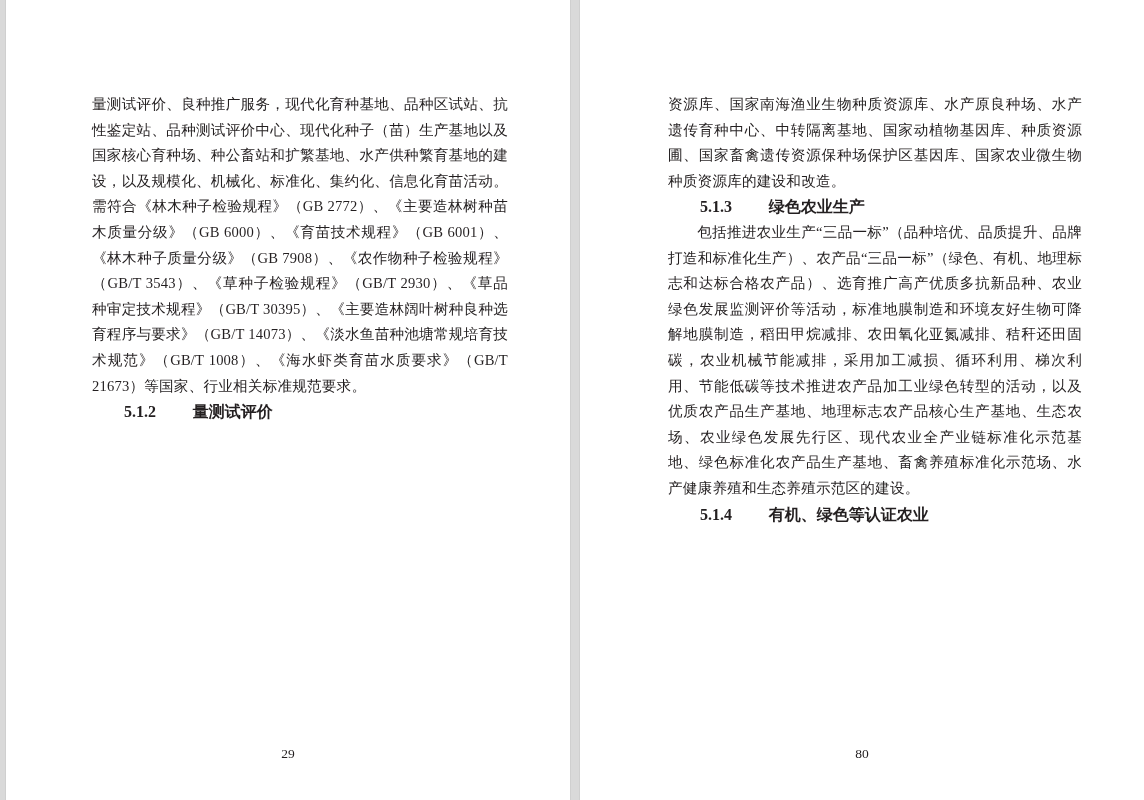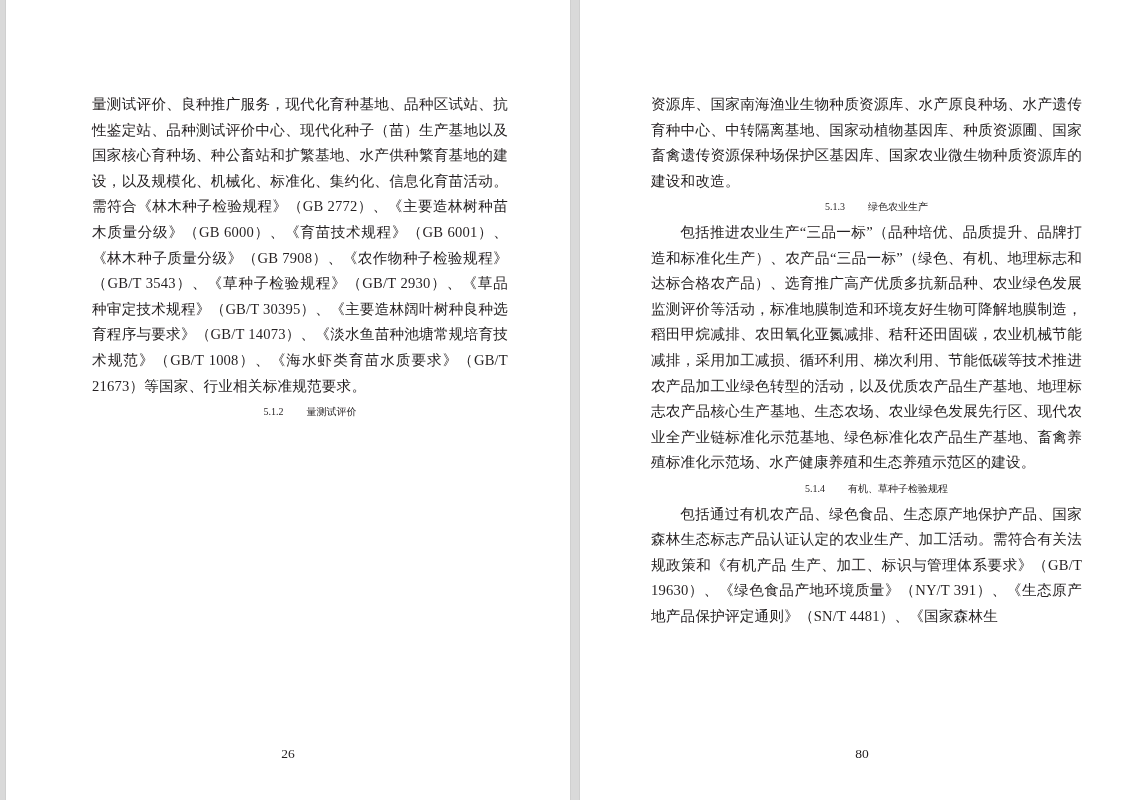--- a/index.html
+++ b/index.html
@@ -32,44 +32,43 @@
   .page.right { margin-left: 2px; }
 
   .page-body {
     position: absolute;
     left: 86px;
     right: 62px;
     top: 92px;
     bottom: 70px;
   }
   .page.right .page-body {
-    left: 71px;
+    left: 88px;
     right: 62px;
   }
 
   p {
     margin: 0 0 0 0;
     font-size: 14.6px;
     line-height: 25.6px;
     color: #231f20;
     text-align: justify;
     text-justify: inter-ideograph;
     letter-spacing: 0.2px;
     font-family: "Liberation Serif", "DejaVu Serif", serif;
   }
   p.indent { text-indent: 2em; }
 
   h3.heading {
     margin: 0;
-    font-size: 10px;
+    font-size: 16px;
     line-height: 25.6px;
-    font-weight: normal;
+    font-weight: bold;
     color: #231f20;
     text-indent: 2em;
-    text-align: center;
   }
   h3.heading .num { margin-right: 2.3em; }
 
   .folio {
     position: absolute;
     bottom: 38px;
     left: 0;
     right: 0;
     text-align: center;
     font-size: 13.5px;
@@ -80,27 +79,26 @@
 </head>
 <body>
 
 <div class="spread">
 
   <div class="page left">
     <div class="page-body">
       <p>量测试评价、良种推广服务，现代化育种基地、品种区试站、抗性鉴定站、品种测试评价中心、现代化种子（苗）生产基地以及国家核心育种场、种公畜站和扩繁基地、水产供种繁育基地的建设，以及规模化、机械化、标准化、集约化、信息化育苗活动。需符合《林木种子检验规程》（GB 2772）、《主要造林树种苗木质量分级》（GB 6000）、《育苗技术规程》（GB 6001）、《林木种子质量分级》（GB 7908）、《农作物种子检验规程》（GB/T 3543）、《草种子检验规程》（GB/T 2930）、《草品种审定技术规程》（GB/T 30395）、《主要造林阔叶树种良种选育程序与要求》（GB/T 14073）、《淡水鱼苗种池塘常规培育技术规范》（GB/T 1008）、《海水虾类育苗水质要求》（GB/T 21673）等国家、行业相关标准规范要求。</p>
       <h3 class="heading"><span class="num">5.1.2</span><span>量测试评价</span></h3>
     </div>
-    <div class="folio">26</div>
+    <div class="folio">29</div>
   </div>
 
   <div class="page right">
     <div class="page-body">
       <p>资源库、国家南海渔业生物种质资源库、水产原良种场、水产遗传育种中心、中转隔离基地、国家动植物基因库、种质资源圃、国家畜禽遗传资源保种场保护区基因库、国家农业微生物种质资源库的建设和改造。</p>
       <h3 class="heading"><span class="num">5.1.3</span><span>绿色农业生产</span></h3>
       <p class="indent">包括推进农业生产“三品一标”（品种培优、品质提升、品牌打造和标准化生产）、农产品“三品一标”（绿色、有机、地理标志和达标合格农产品）、选育推广高产优质多抗新品种、农业绿色发展监测评价等活动，标准地膜制造和环境友好生物可降解地膜制造，稻田甲烷减排、农田氧化亚氮减排、秸秆还田固碳，农业机械节能减排，采用加工减损、循环利用、梯次利用、节能低碳等技术推进农产品加工业绿色转型的活动，以及优质农产品生产基地、地理标志农产品核心生产基地、生态农场、农业绿色发展先行区、现代农业全产业链标准化示范基地、绿色标准化农产品生产基地、畜禽养殖标准化示范场、水产健康养殖和生态养殖示范区的建设。</p>
-      <h3 class="heading"><span class="num">5.1.4</span><span>有机、草种子检验规程</span></h3>
-      <p class="indent">包括通过有机农产品、绿色食品、生态原产地保护产品、国家森林生态标志产品认证认定的农业生产、加工活动。需符合有关法规政策和《有机产品  生产、加工、标识与管理体系要求》（GB/T 19630）、《绿色食品产地环境质量》（NY/T 391）、《生态原产地产品保护评定通则》（SN/T 4481）、《国家森林生</p>
+      <h3 class="heading"><span class="num">5.1.4</span><span>有机、绿色等认证农业</span></h3>
     </div>
     <div class="folio">80</div>
   </div>
 
 </div>
 
 </body></html>

